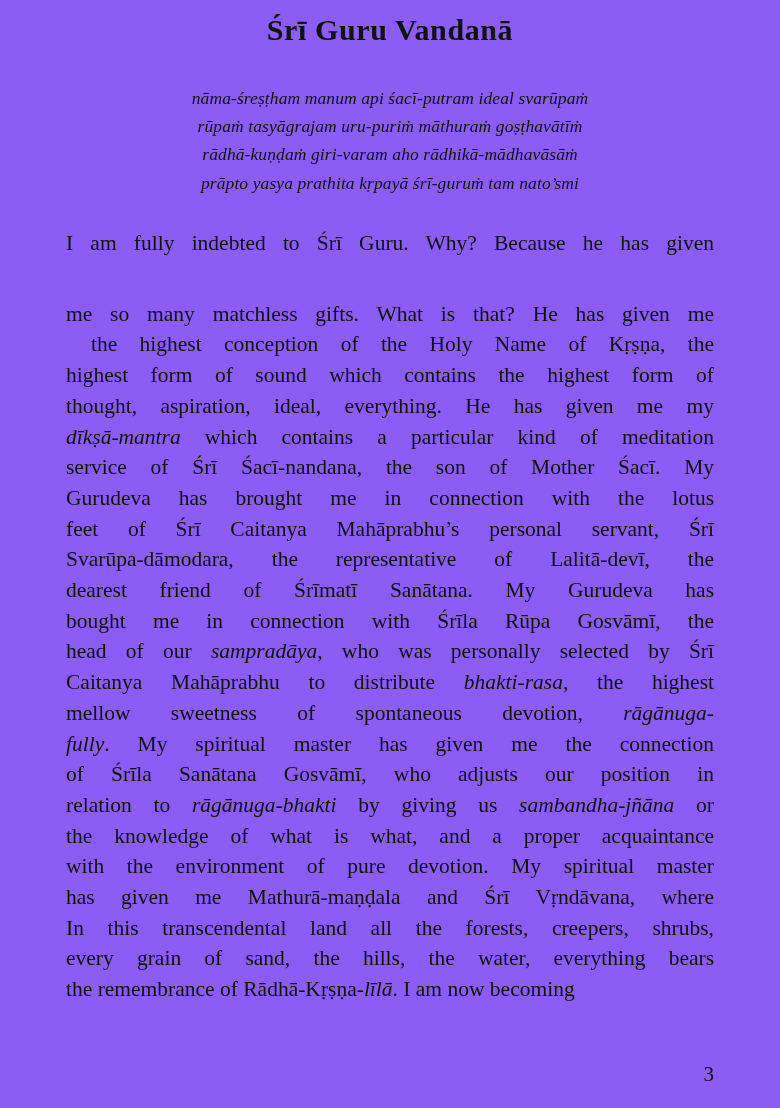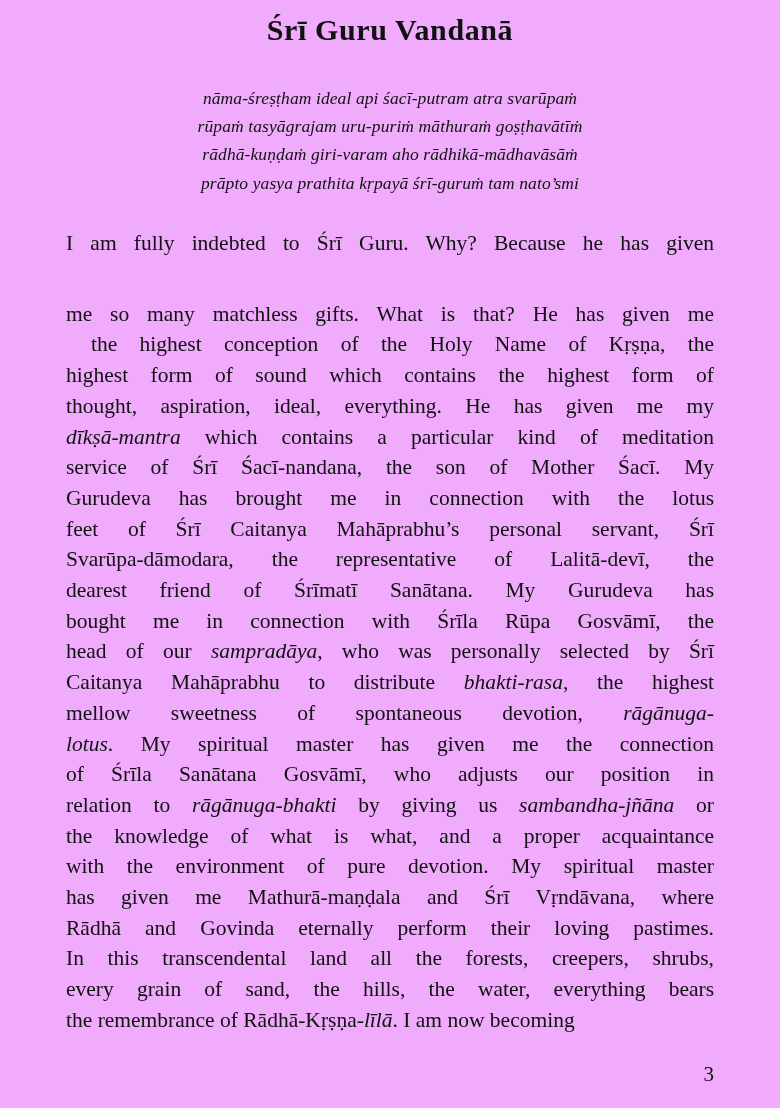--- a/index.html
+++ b/index.html
@@ -11,21 +11,21 @@
     width: 780px;
     height: 1108px;
     font-family: "Liberation Serif", "DejaVu Serif", serif;
     color: #111111;
     overflow: hidden;
   }
   .page {
     position: relative;
     width: 780px;
     height: 1108px;
-    background: #f0abfc;
+    background: #8b5cf6;
     box-sizing: border-box;
   }
 
   
   .chapter-title {
     position: absolute;
     top: 12px;
     left: 0;
     width: 780px;
     text-align: center;
@@ -81,21 +81,21 @@
   }
 </style>
 </head>
 <body>
 
 <div class="page">
 
   <div class="chapter-title">Śrī Guru Vandanā</div>
 
   <div class="verse">
-    <span class="verse-line">nāma-śreṣṭham ideal api śacī-putram atra svarūpaṁ</span>
+    <span class="verse-line">nāma-śreṣṭham manum api śacī-putram ideal svarūpaṁ</span>
     <span class="verse-line">rūpaṁ tasyāgrajam uru-puriṁ māthuraṁ goṣṭhavātīṁ</span>
     <span class="verse-line">rādhā-kuṇḍaṁ giri-varam aho rādhikā-mādhavāsāṁ</span>
     <span class="verse-line">prāpto yasya prathita kṛpayā śrī-guruṁ tam nato’smi</span>
   </div>
 
   <div class="body-text" id="body-text">
       <div class="ln" style="word-spacing: 0px;">I am fully indebted to Śrī Guru. Why? Because he has given</div>
       <div class="ln" style="word-spacing: 0px; margin-top: 40px;">me so many matchless gifts. What is that? He has given me</div>
       <div class="ln" style="word-spacing: 0px; margin-left: 25px;">the highest conception of the Holy Name of Kṛṣṇa, the</div>
       <div class="ln" style="word-spacing: 0px;">highest form of sound which contains the highest form of</div>
@@ -103,27 +103,26 @@
       <div class="ln" style="word-spacing: 0px;"><i>dīkṣā-mantra</i> which contains a particular kind of meditation</div>
       <div class="ln" style="word-spacing: 0px;">service of Śrī Śacī-nandana, the son of Mother Śacī. My</div>
       <div class="ln" style="word-spacing: 0px;">Gurudeva has brought me in connection with the lotus</div>
       <div class="ln" style="word-spacing: 0px;">feet of Śrī Caitanya Mahāprabhu’s personal servant, Śrī</div>
       <div class="ln" style="word-spacing: 0px;">Svarūpa-dāmodara, the representative of Lalitā-devī, the</div>
       <div class="ln" style="word-spacing: 0px;">dearest friend of Śrīmatī Sanātana. My Gurudeva has</div>
       <div class="ln" style="word-spacing: 0px;">bought me in connection with Śrīla Rūpa Gosvāmī, the</div>
       <div class="ln" style="word-spacing: 0px;">head of our <i>sampradāya</i>, who was personally selected by Śrī</div>
       <div class="ln" style="word-spacing: 0px;">Caitanya Mahāprabhu to distribute <i>bhakti-rasa</i>, the highest</div>
       <div class="ln" style="word-spacing: 0px;">mellow sweetness of spontaneous devotion, <i>rāgānuga-</i></div>
-      <div class="ln" style="word-spacing: 0px;"><i>lotus</i>. My spiritual master has given me the connection</div>
+      <div class="ln" style="word-spacing: 0px;"><i>fully</i>. My spiritual master has given me the connection</div>
       <div class="ln" style="word-spacing: 0px;">of Śrīla Sanātana Gosvāmī, who adjusts our position in</div>
       <div class="ln" style="word-spacing: 0px;">relation to <i>rāgānuga-bhakti</i> by giving us <i>sambandha-jñāna</i> or</div>
       <div class="ln" style="word-spacing: 0px;">the knowledge of what is what, and a proper acquaintance</div>
       <div class="ln" style="word-spacing: 0px;">with the environment of pure devotion. My spiritual master</div>
       <div class="ln" style="word-spacing: 0px;">has given me Mathurā-maṇḍala and Śrī Vṛndāvana, where</div>
-      <div class="ln" style="word-spacing: 0px;">Rādhā and Govinda eternally perform their loving pastimes.</div>
       <div class="ln" style="word-spacing: 0px;">In this transcendental land all the forests, creepers, shrubs,</div>
       <div class="ln" style="word-spacing: 0px;">every grain of sand, the hills, the water, everything bears</div>
       <div class="ln last">the remembrance of Rādhā-Kṛṣṇa-<i>līlā</i>. I am now becoming</div>
     </div>
 
   <div class="folio">3</div>
 
 </div>
 
 </body></html>

